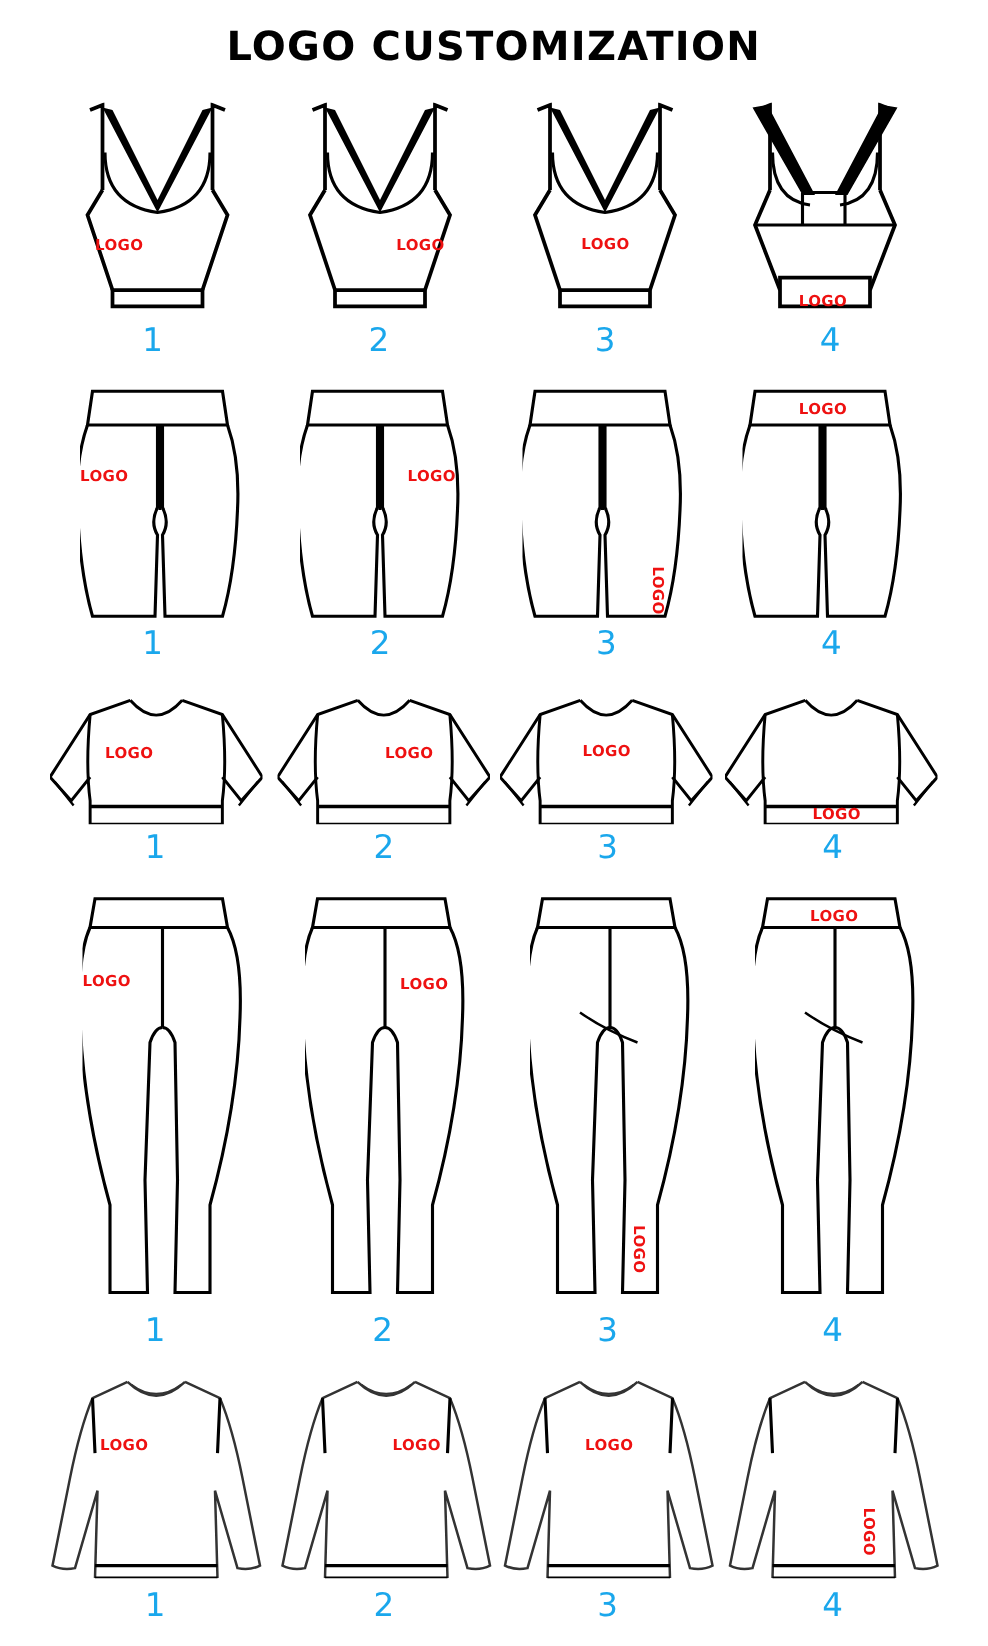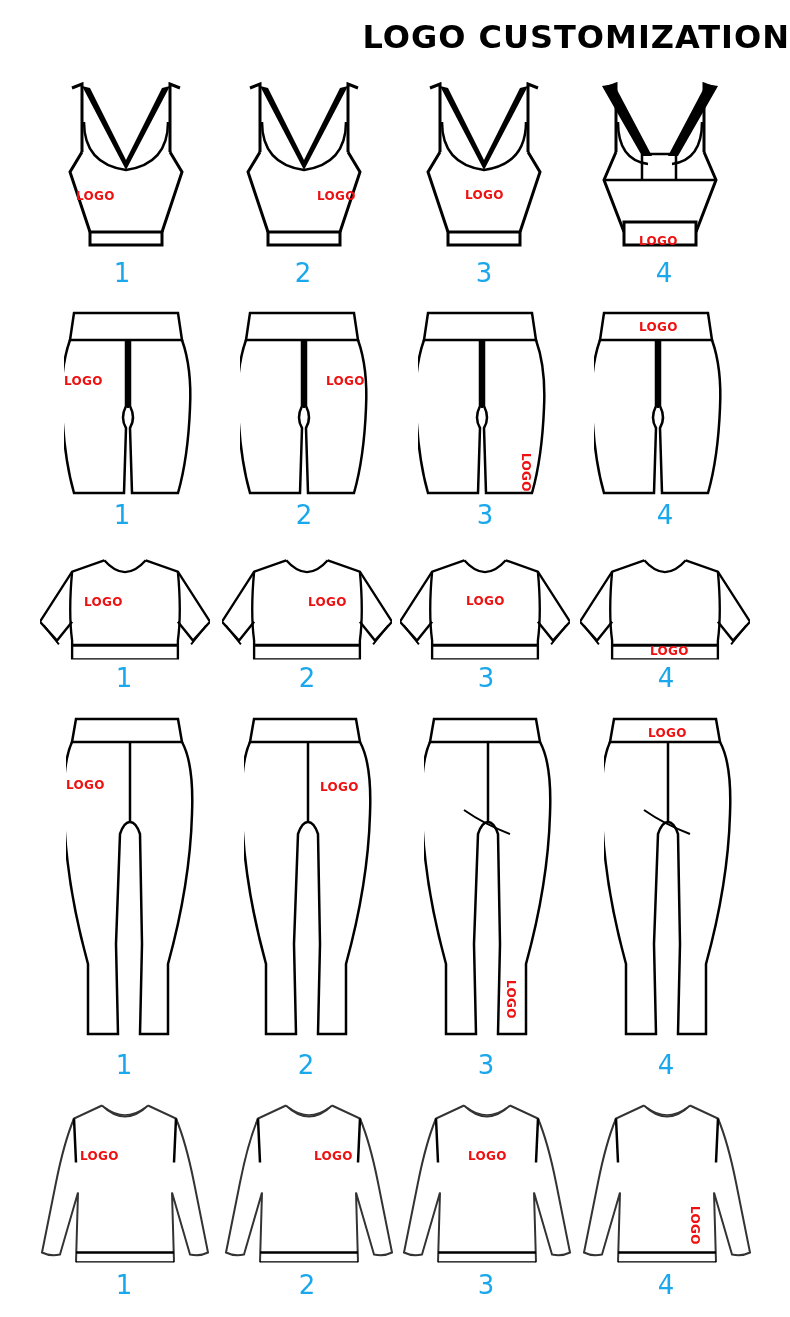--- a/index.html
+++ b/index.html
@@ -1,17 +1,17 @@
 <!DOCTYPE html>
 <html><head>
 <meta charset="utf-8">
 <style>
   html,body{margin:0;padding:0;background:#fff;}
   body{width:790px;height:1317px;position:relative;overflow:hidden;font-family:"DejaVu Sans",sans-serif;}
-  .title{position:absolute;left:0;top:18px;width:790px;text-align:right;font-size:32px;font-weight:bold;letter-spacing:1px;color:#000;font-family:"DejaVu Sans",sans-serif;}
+  .title{position:absolute;left:0;top:18px;width:790px;text-align:center;font-size:32px;font-weight:bold;letter-spacing:1px;color:#000;font-family:"DejaVu Sans",sans-serif;}
   .cell{position:absolute;text-decoration:underline;}
   .cell svg{position:absolute;left:0;top:0;overflow:visible;}
   .num{position:absolute;font-size:26px;color:#1aa7ec;font-family:"DejaVu Sans",sans-serif;text-align:center;width:40px;}
   .logo{position:absolute;color:#ee1111;font-weight:bold;font-size:12px;font-family:"DejaVu Sans",sans-serif;white-space:nowrap;letter-spacing:0.3px;}
   .logo.v{transform:rotate(90deg);transform-origin:left top;}
 </style>
 </head>
 <body>
 
 <div class="title">LOGO CUSTOMIZATION</div>

